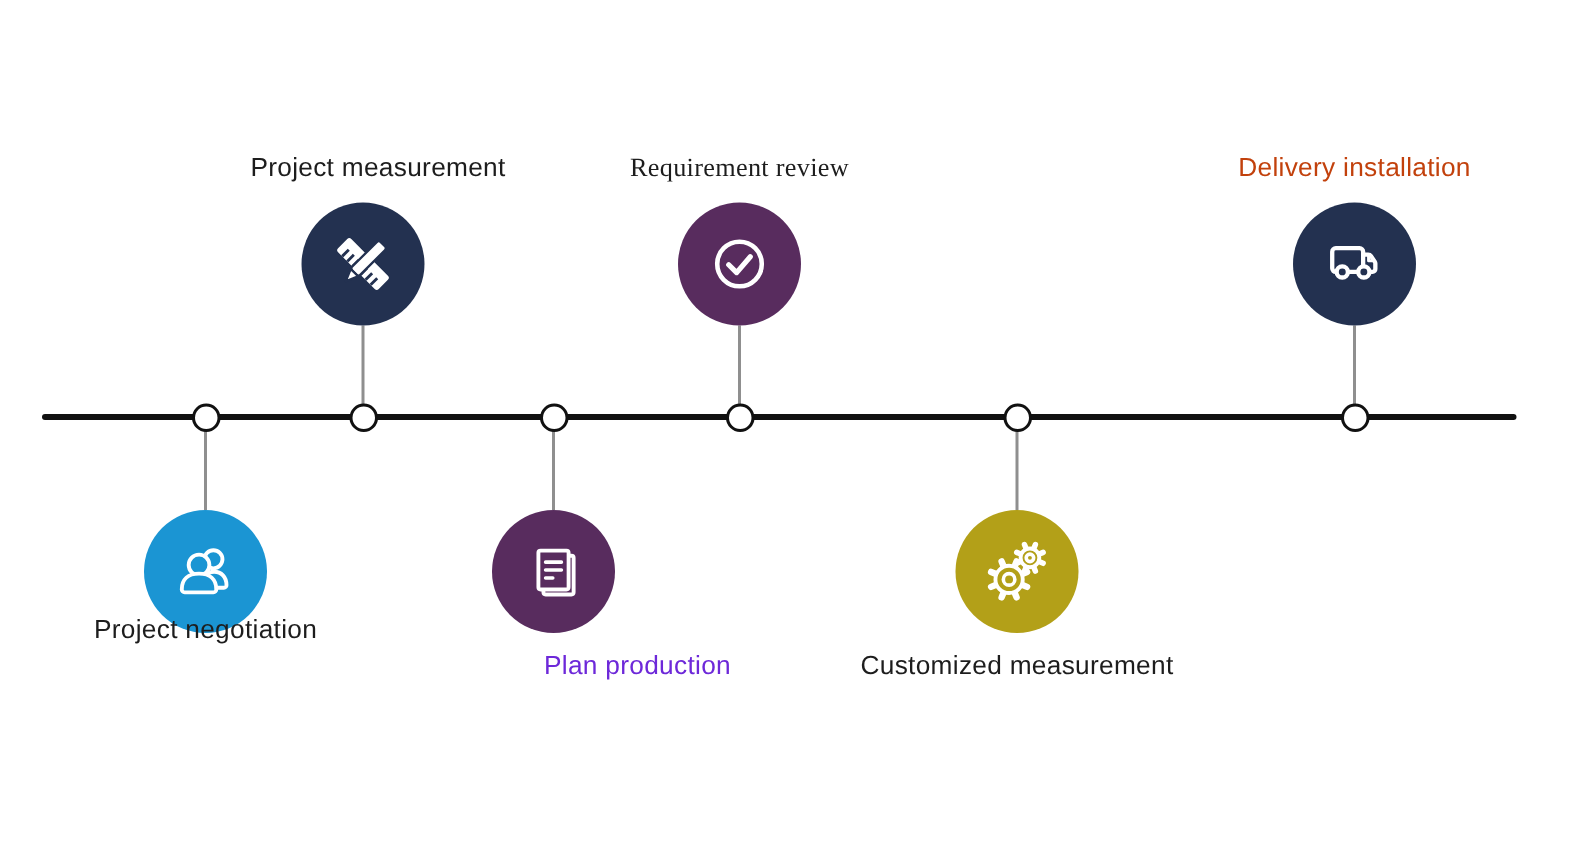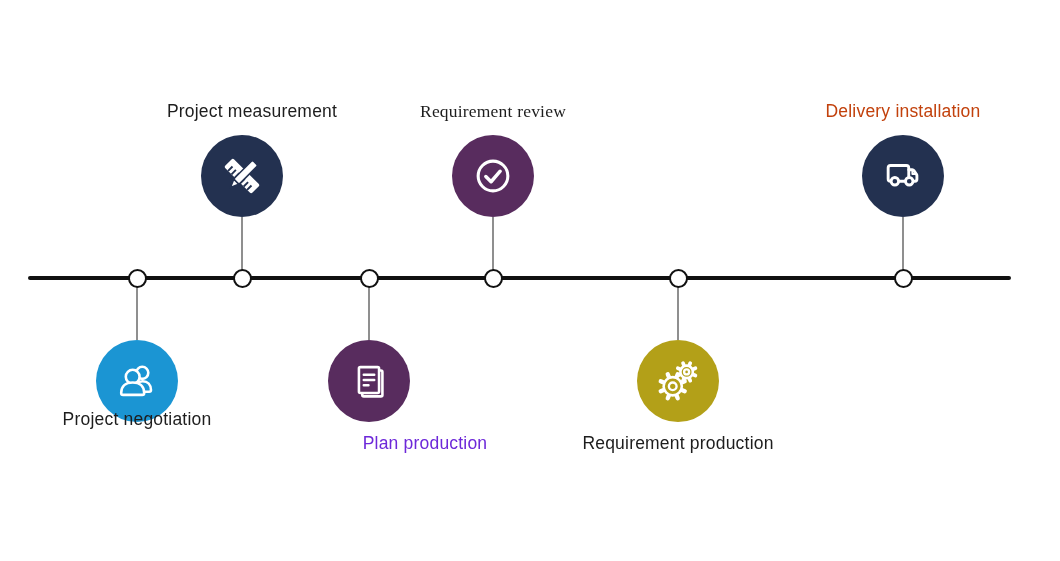--- a/index.html
+++ b/index.html
@@ -136,21 +136,21 @@
           <line x1="15.6" y1="36.4" x2="13.3" y2="42.0" stroke="#fff" stroke-width="4.5" stroke-linecap="round"></line>
           <line x1="11.6" y1="32.4" x2="6.0" y2="34.7" stroke="#fff" stroke-width="4.5" stroke-linecap="round"></line>
           <line x1="11.6" y1="26.6" x2="6.0" y2="24.3" stroke="#fff" stroke-width="4.5" stroke-linecap="round"></line>
           <line x1="15.6" y1="22.6" x2="13.3" y2="17.0" stroke="#fff" stroke-width="4.5" stroke-linecap="round"></line>
           <line x1="21.4" y1="22.6" x2="23.7" y2="17.0" stroke="#fff" stroke-width="4.5" stroke-linecap="round"></line>
           <line x1="25.4" y1="26.6" x2="31.0" y2="24.3" stroke="#fff" stroke-width="4.5" stroke-linecap="round"></line>
           <circle cx="18.5" cy="29.5" r="9.5" fill="#b3a018" stroke="#fff" stroke-width="2.7"></circle>
           <circle cx="18.5" cy="29.5" r="4" fill="none" stroke="#fff" stroke-width="2.5"></circle>
         </svg>
       </div>
-    <div class="label" style="left: 678px; top: 432px; color: rgb(29, 29, 29);">Requirement production</div>
+    <div class="label" style="left: 678px; top: 432px; color: rgb(29, 29, 29);">Customized measurement</div>
   </div>
 
   <div class="step">
     <div class="connector" style="left: 902.4px; top: 217px; height: 52.5px; background: rgb(143, 143, 143);"></div>
     <div class="node" style="height: 19px; width: 19px; left: 893.5px; top: 268.5px; background: rgb(255, 255, 255); border-color: rgb(17, 17, 17);"></div>
     <div class="icon-circle" style="height: 82px; width: 82px; left: 862px; top: 135px; background: rgb(35, 49, 80);">
         <svg viewBox="0 0 48 48" width="46" height="46">
           <g fill="none" stroke="#fff" stroke-width="3" stroke-linejoin="round" stroke-linecap="round">
             <rect x="8.5" y="13" width="21.5" height="16.5" rx="2.5"></rect>
             <path d="M30 17.5 h3.6 a2.2 2.2 0 0 1 1.8 0.95 l2.7 3.9 a2.2 2.2 0 0 1 0.4 1.25 v3.9 a2 2 0 0 1 -2 2 h-6.5"></path>

